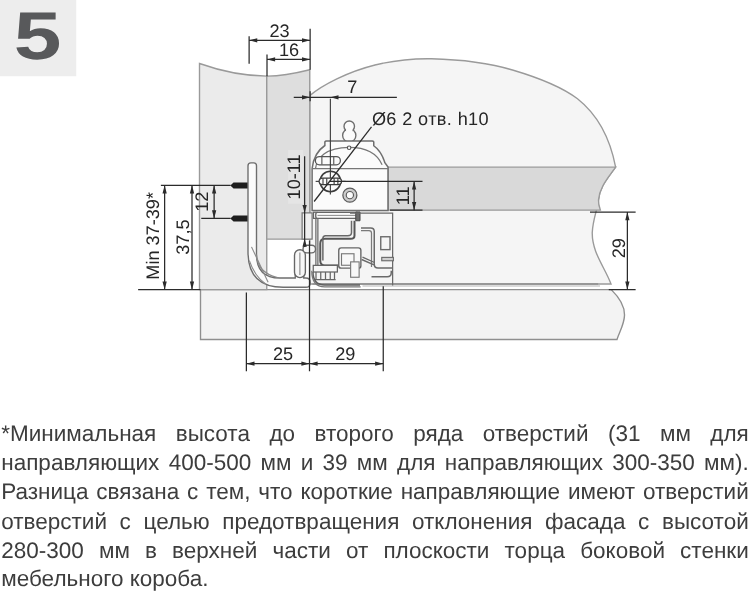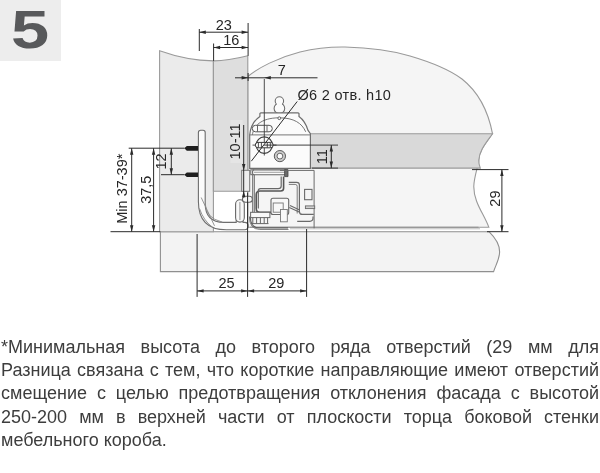--- a/index.html
+++ b/index.html
@@ -174,19 +174,20 @@
 <line x1="197.1" y1="290.9" x2="306.6" y2="290.9" stroke="#2b2b2b" stroke-width="1"></line>
 <path d="M197.1,290.9 l6.5,-1.7 l0,3.4 Z" fill="#2b2b2b"></path>
 <path d="M247.6,290.9 l-6.5,-1.7 l0,3.4 Z" fill="#2b2b2b"></path>
 <path d="M247.6,290.9 l6.5,-1.7 l0,3.4 Z" fill="#2b2b2b"></path>
 <path d="M306.6,290.9 l-6.5,-1.7 l0,3.4 Z" fill="#2b2b2b"></path>
 <text x="226.5" y="288.4" font-size="14.5" text-anchor="middle">25</text>
 <text x="276.2" y="288.4" font-size="14.5" text-anchor="middle">29</text>
 </svg>
 
 <div id="para">
-<div class="j">*Минимальная высота до второго ряда отверстий (29 мм для</div>
+<div class="j">*Минимальная высота до второго ряда отверстий (31 мм для</div>
+<div class="j">направляющих 400-500 мм и 39 мм для направляющих 300-350 мм).</div>
 <div class="j">Разница связана с тем, что короткие направляющие имеют отверстий</div>
-<div class="j">смещение с целью предотвращения отклонения фасада с высотой</div>
-<div class="j">250-200 мм в верхней части от плоскости торца боковой стенки</div>
+<div class="j">отверстий с целью предотвращения отклонения фасада с высотой</div>
+<div class="j">280-300 мм в верхней части от плоскости торца боковой стенки</div>
 <div>мебельного короба.</div>
 </div>
 </div>
 
 </body></html>

